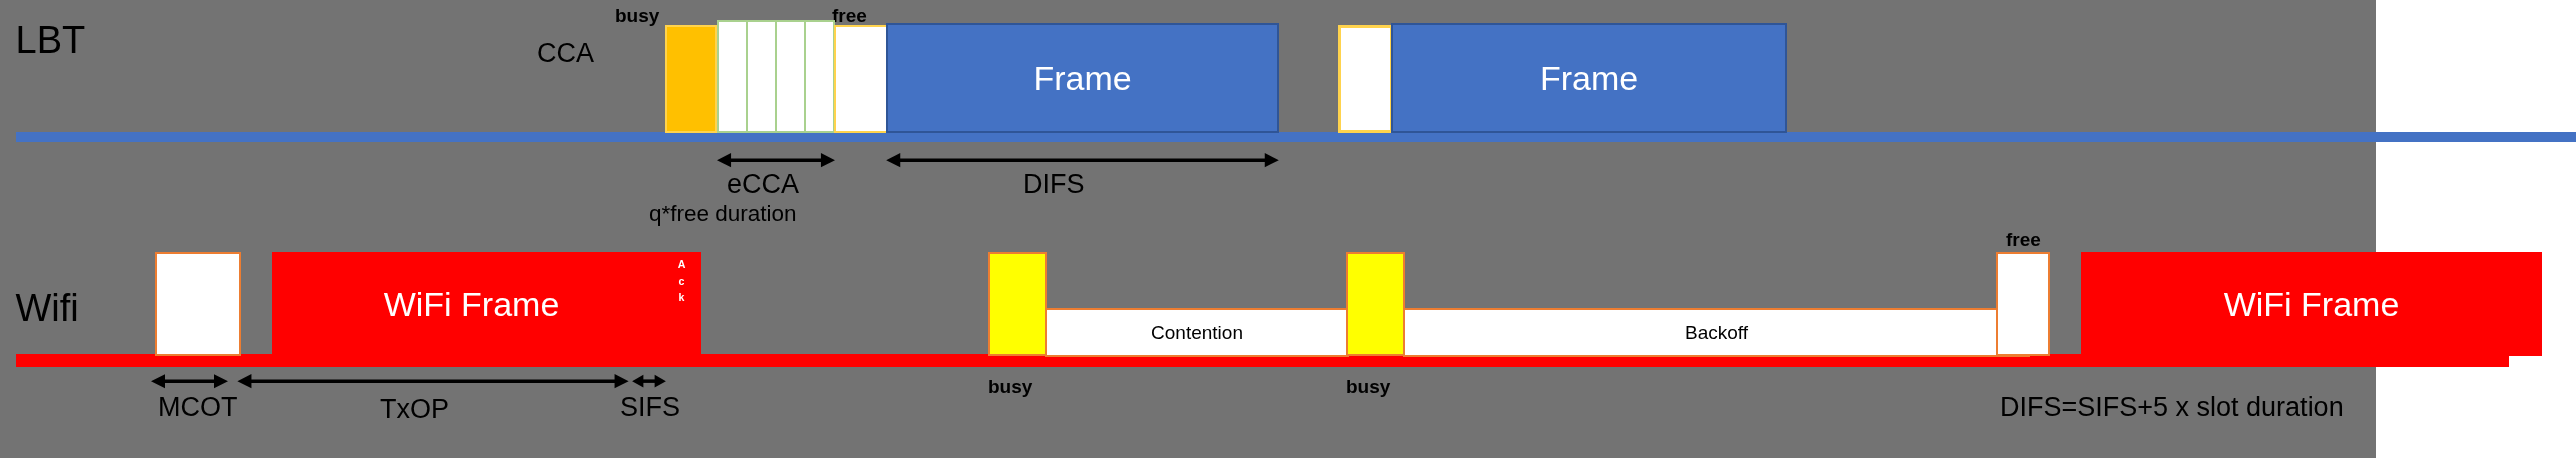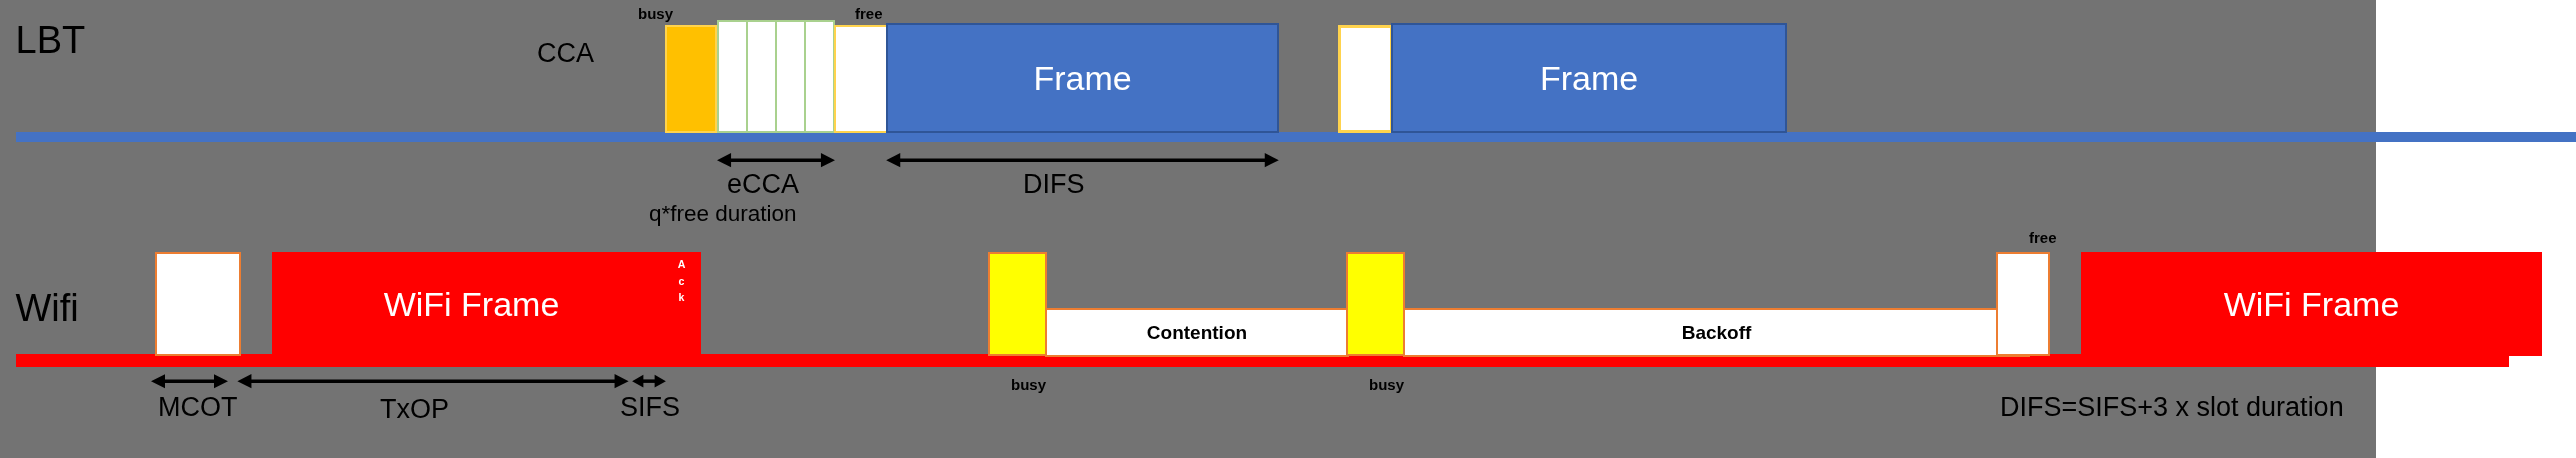--- a/index.html
+++ b/index.html
@@ -57,28 +57,28 @@
     font-size:10.6px;font-weight:bold;letter-spacing:0;
     display:flex;flex-direction:column;align-items:center;
     justify-content:flex-start;padding-top:4.2px;line-height:1.55;
   }
   .blk-busy-wifi{
     background:#FFFF00;border:2.8px solid #ED7D31;
   }
   .blk-contention,.blk-backoff{
     background:#ffffff;border:2.1px solid #ED7D31;
     display:flex;align-items:center;justify-content:center;
-    font-size:19px;font-weight:bold;color:#000;
+    font-size:19px;font-weight:normal;color:#000;
   }
   .blk-free-wifi{
     background:#ffffff;border:2.8px solid #ED7D31;
   }
 
   
-  .cap-small{font-size:15px;font-weight:bold;color:#000;white-space:nowrap;line-height:1;margin-left:23px;}
+  .cap-small{font-size:19px;font-weight:bold;color:#000;white-space:nowrap;line-height:1;}
   .cap-med{font-size:22.5px;color:#000;white-space:nowrap;line-height:1;}
   .cap-big{font-size:27px;color:#000;white-space:nowrap;line-height:1;}
 
   
   .arrow svg{display:block;}
 </style>
 </head>
 <body>
 
 <div id="stage">
@@ -190,16 +190,16 @@
 
   <div class="abs arrow" style="left:632px;top:372px;">
     <svg width="34" height="18.3" viewBox="0 0 48 26">
       <line x1="10" y1="13" x2="38" y2="13" stroke="#000" stroke-width="5"></line>
       <polygon points="0,13 16,4 16,22" fill="#000"></polygon>
       <polygon points="48,13 32,4 32,22" fill="#000"></polygon>
     </svg>
   </div>
   <div class="abs cap-big" style="left:620px;top:394px;">SIFS</div>
 
-  <div class="abs cap-big" style="left:2000px;top:394px;">DIFS=SIFS+3 x slot duration</div>
+  <div class="abs cap-big" style="left:2000px;top:394px;">DIFS=SIFS+5 x slot duration</div>
 
 </div>
 
 
 </body></html>

